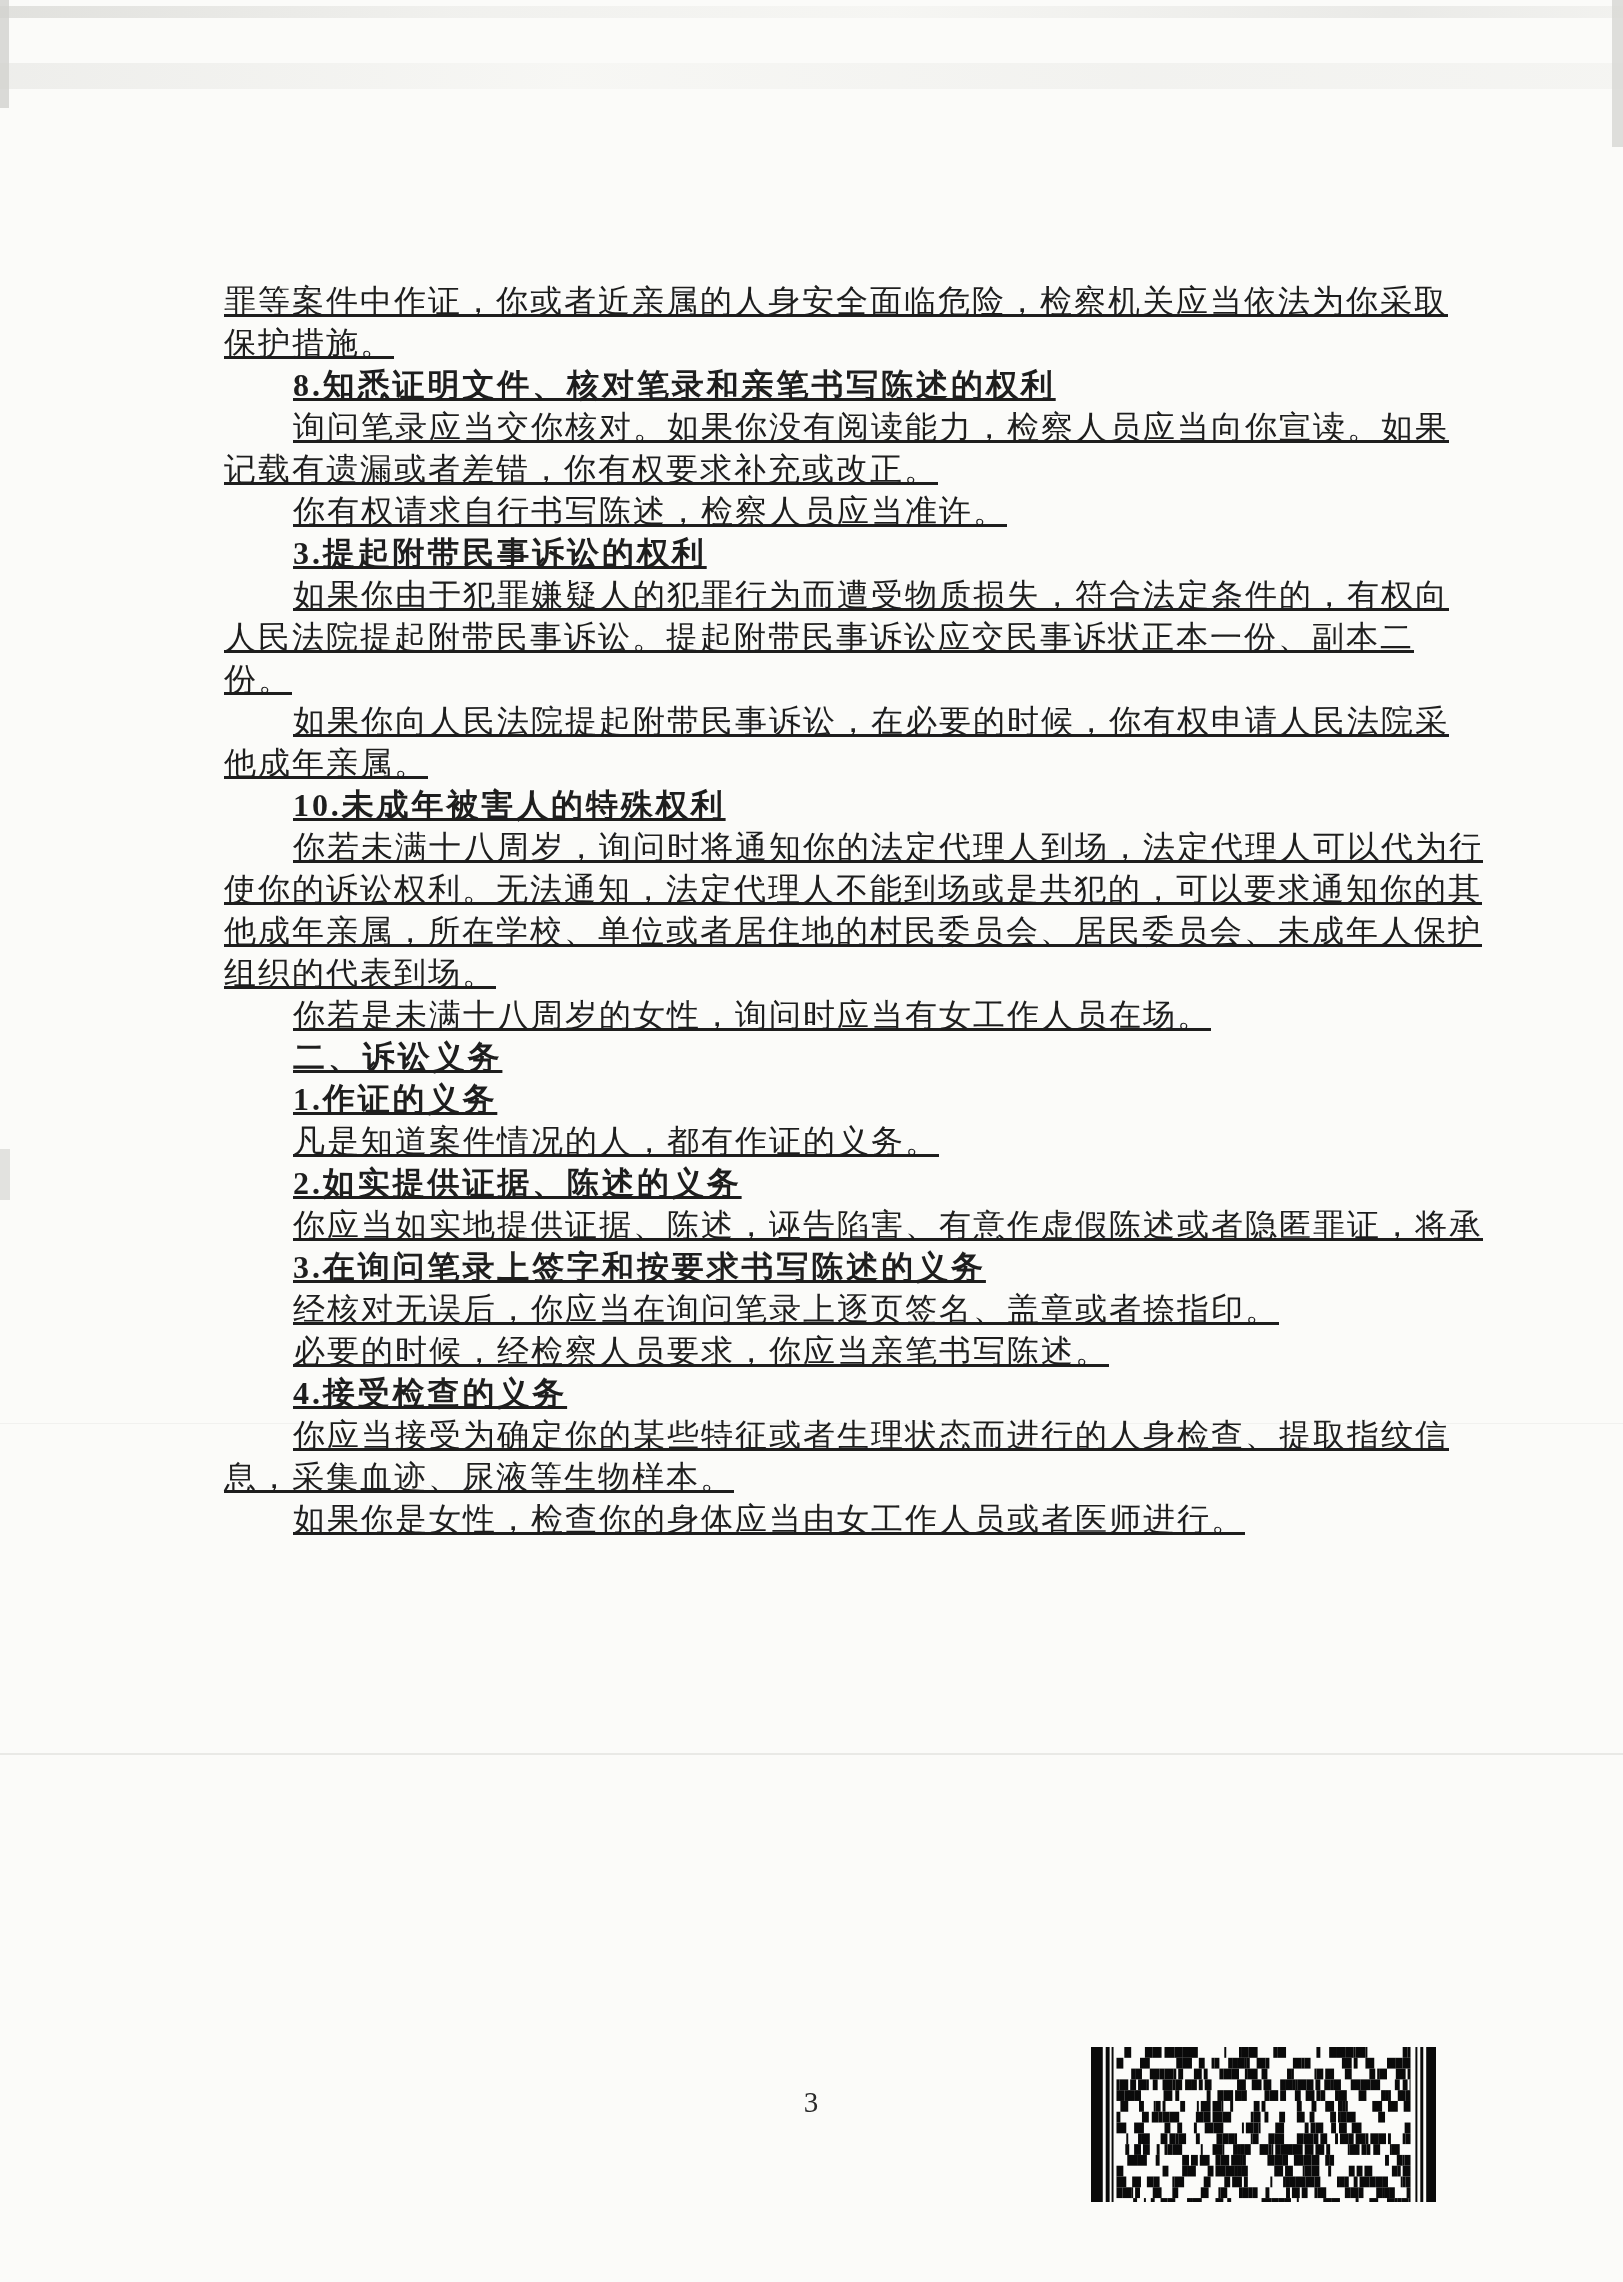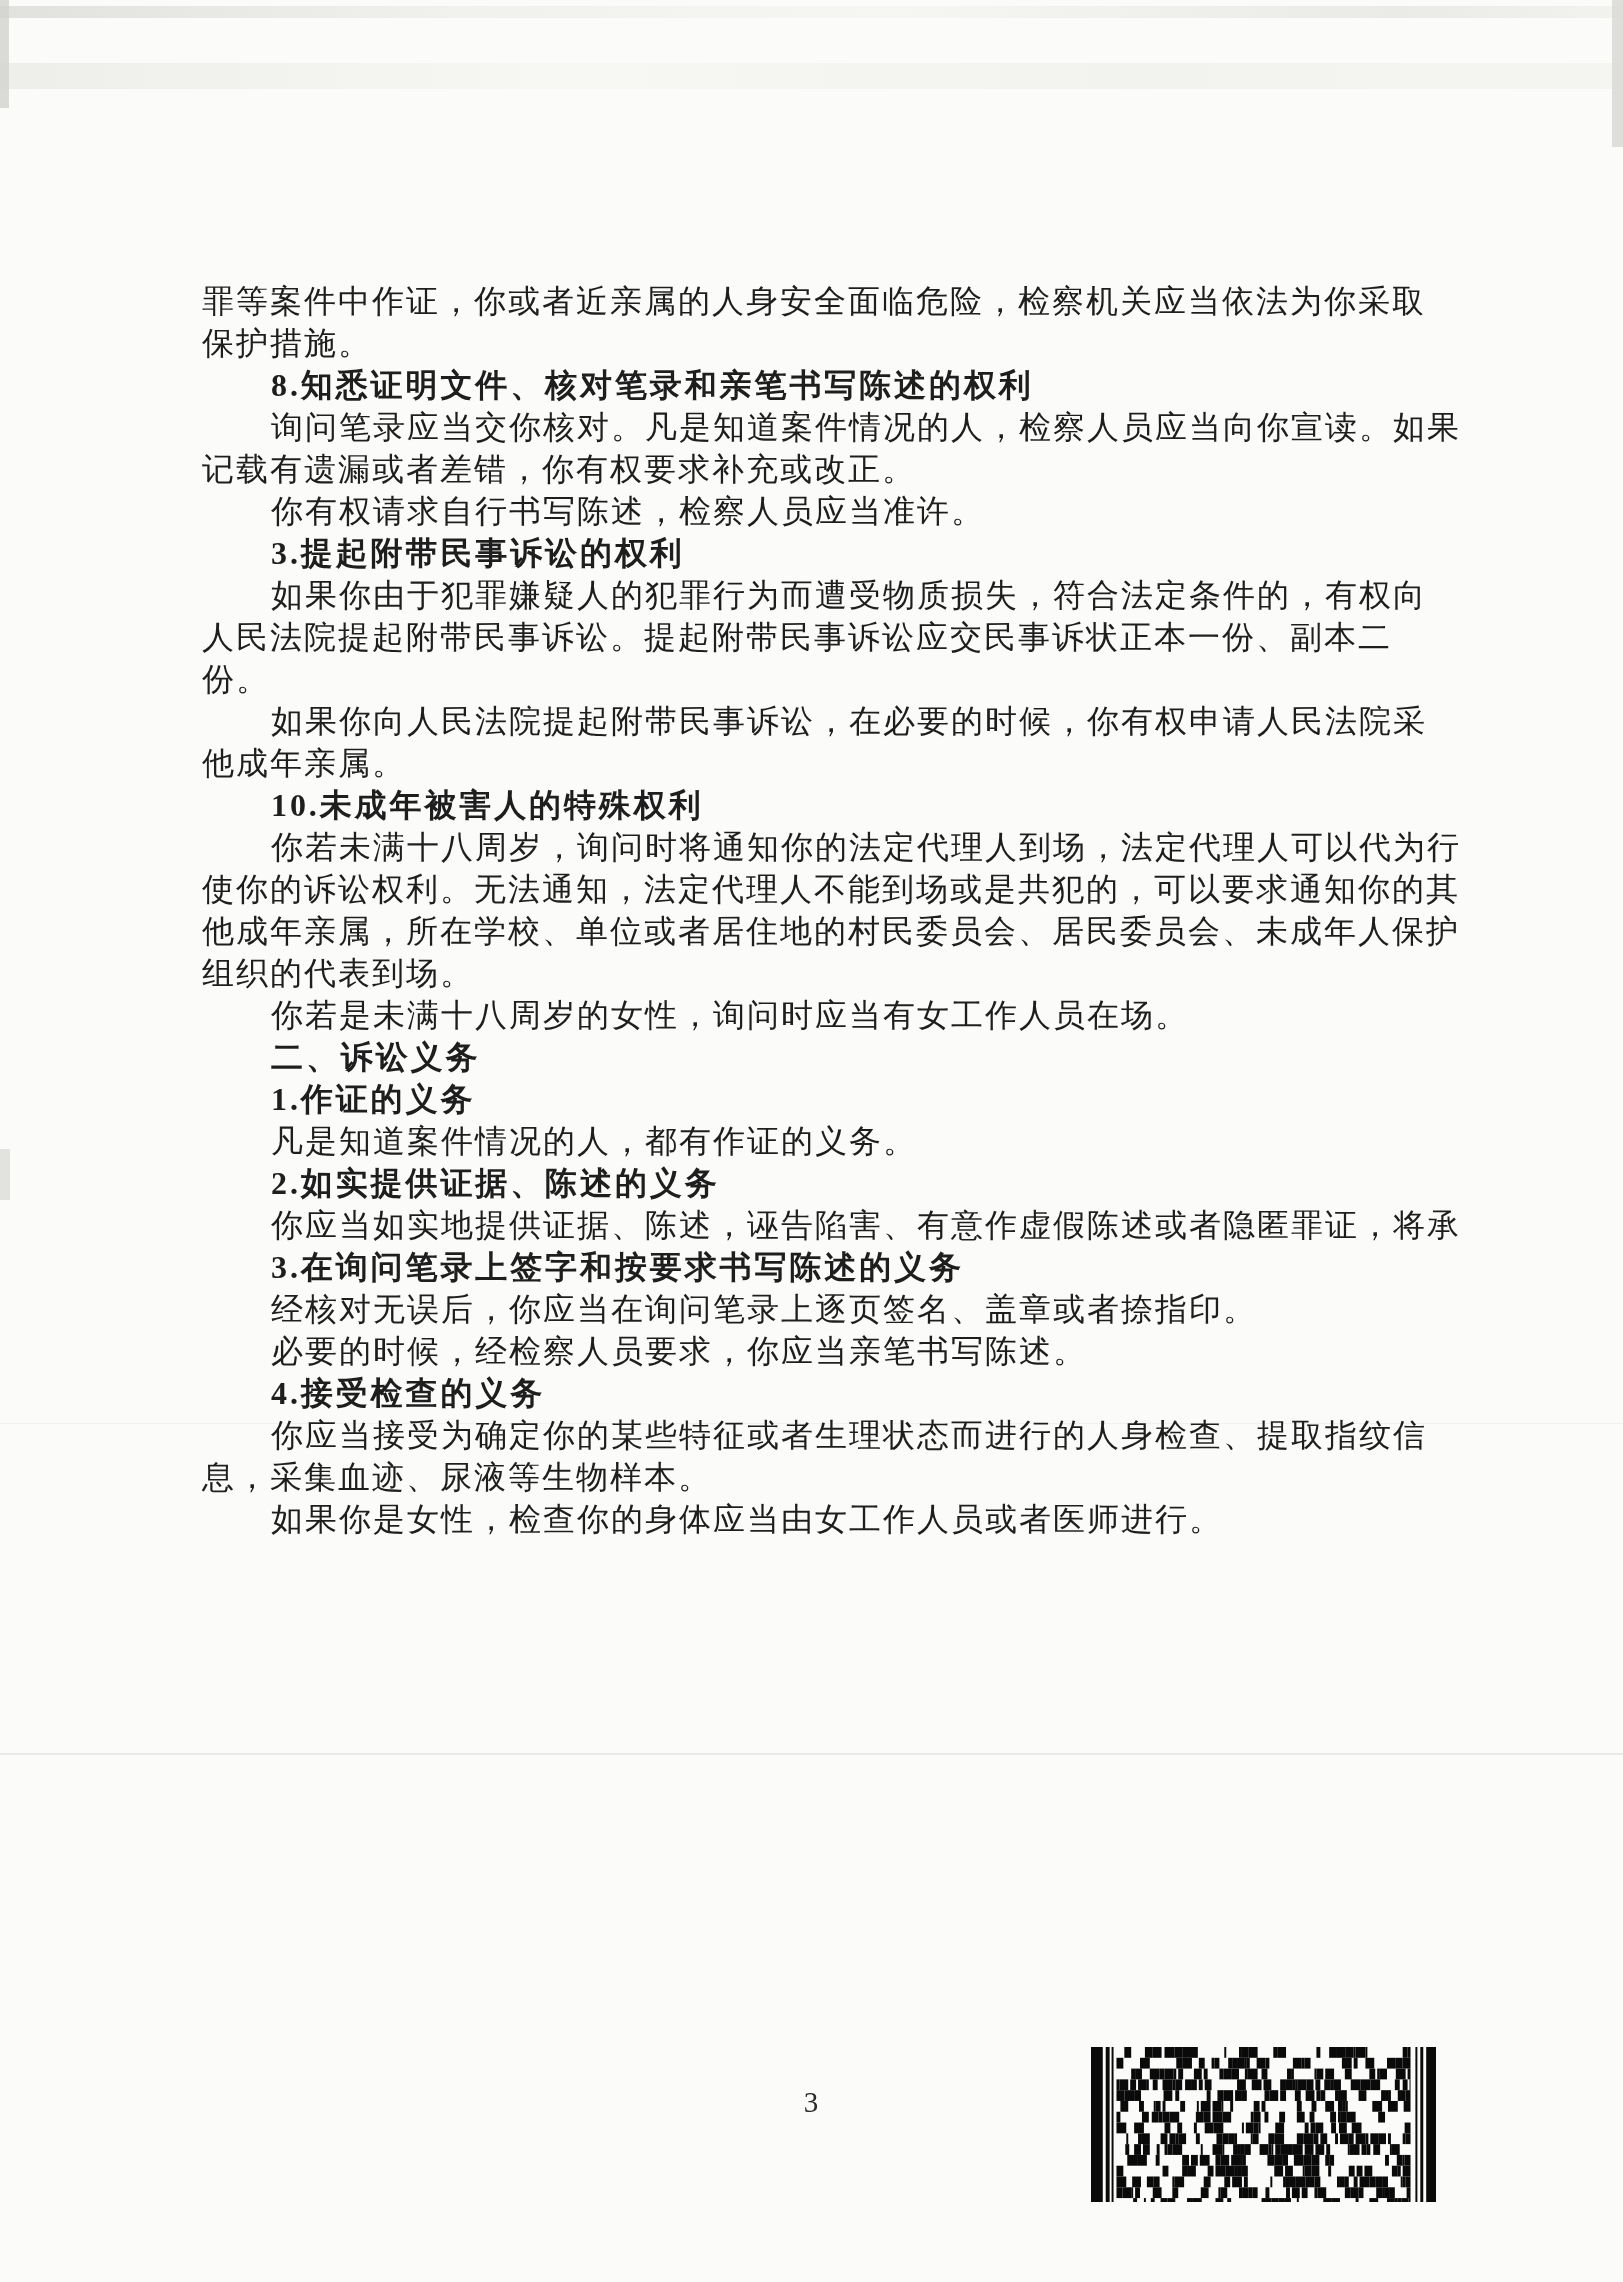--- a/index.html
+++ b/index.html
@@ -18,23 +18,24 @@
   .streak-b{left:0;top:63px;width:1623px;height:25.5px;
     background:linear-gradient(90deg,#e8e8e5,#f5f5f2 35%,#eeeeeb 70%,#f2f2ef);opacity:.7;}
   .corner-l{left:0;top:0;width:8.8px;height:108px;background:#d2d2ce;opacity:.8;}
   .corner-r{left:1612px;top:0;width:10.8px;height:147px;background:#d7d7d3;opacity:.8;}
   .edge-mark{left:0;top:1149px;width:9.8px;height:51px;background:#dcdcd8;opacity:.8;}
   .fold-line{left:0;top:1753px;width:1623px;height:2px;background:#e7e7e3;opacity:.9;}
   .fold-line2{left:0;top:1423px;width:1623px;height:1px;background:#efefec;opacity:.8;}
 
   
   .text-block{
-    position:absolute;left:202px;top:280px;width:1313px;
+    position:absolute;left:224px;top:280px;width:1313px;
     font-size:32px;line-height:42px;letter-spacing:2px;
     white-space:nowrap;
+    text-decoration:underline;
   }
   .line{height:42px;}
   .line.indent{padding-left:69px;}
   .line.bold{font-weight:700;letter-spacing:2.9px;}
 
   
   .page-number{
     position:absolute;left:0;top:2086px;width:1623px;
     text-align:center;font-size:29px;letter-spacing:1px;color:#2a2a2a;
   }
@@ -53,21 +54,21 @@
   <div class="artifact corner-l"></div>
   <div class="artifact corner-r"></div>
   <div class="artifact edge-mark"></div>
   <div class="artifact fold-line2"></div>
   <div class="artifact fold-line"></div>
 
   <div class="text-block">
       <div class="line">罪等案件中作证，你或者近亲属的人身安全面临危险，检察机关应当依法为你采取</div>
       <div class="line">保护措施。</div>
       <div class="line indent bold">8.知悉证明文件、核对笔录和亲笔书写陈述的权利</div>
-      <div class="line indent">询问笔录应当交你核对。凡是知道案件情况的人，检察人员应当向你宣读。如果</div>
+      <div class="line indent">询问笔录应当交你核对。如果你没有阅读能力，检察人员应当向你宣读。如果</div>
       <div class="line">记载有遗漏或者差错，你有权要求补充或改正。</div>
       <div class="line indent">你有权请求自行书写陈述，检察人员应当准许。</div>
       <div class="line indent bold">3.提起附带民事诉讼的权利</div>
       <div class="line indent">如果你由于犯罪嫌疑人的犯罪行为而遭受物质损失，符合法定条件的，有权向</div>
       <div class="line">人民法院提起附带民事诉讼。提起附带民事诉讼应交民事诉状正本一份、副本二</div>
       <div class="line">份。</div>
       <div class="line indent">如果你向人民法院提起附带民事诉讼，在必要的时候，你有权申请人民法院采</div>
       <div class="line">他成年亲属。</div>
       <div class="line indent bold">10.未成年被害人的特殊权利</div>
       <div class="line indent">你若未满十八周岁，询问时将通知你的法定代理人到场，法定代理人可以代为行</div>

